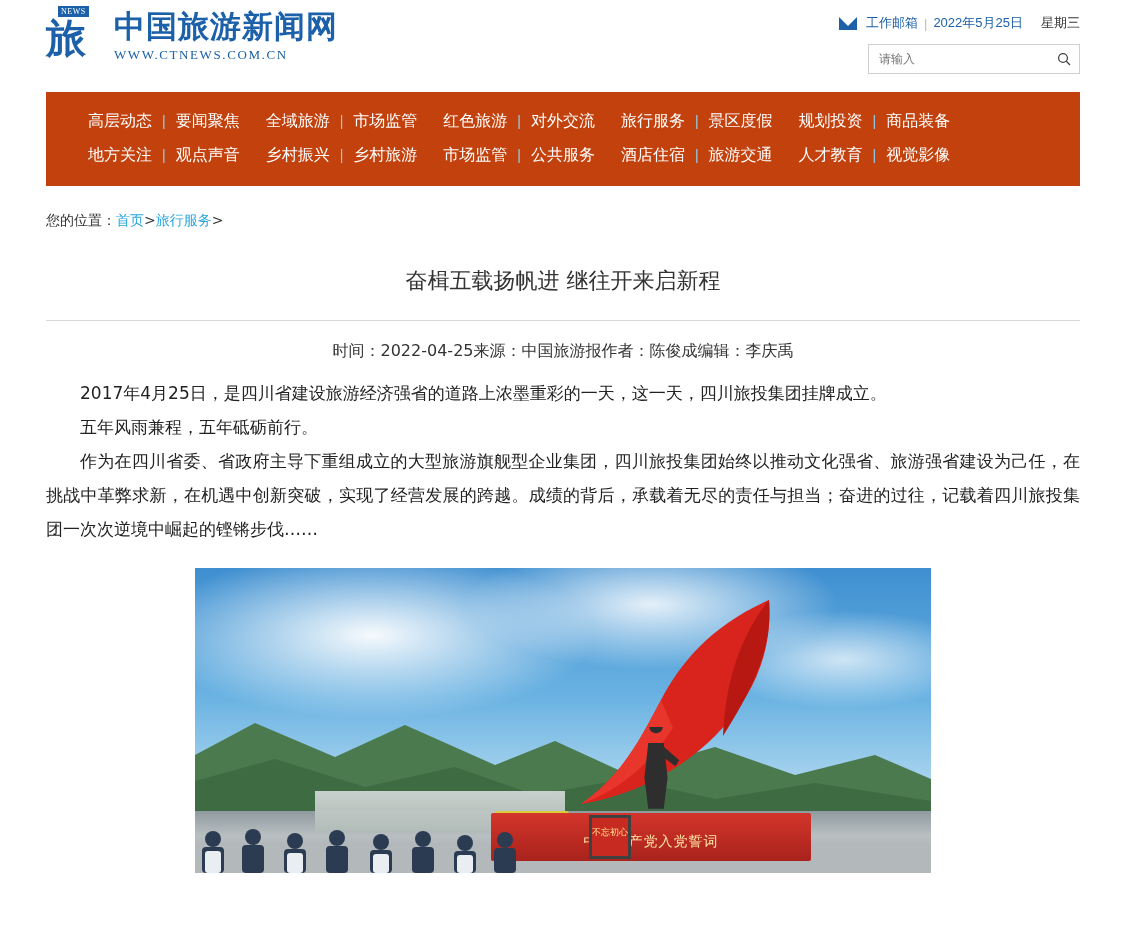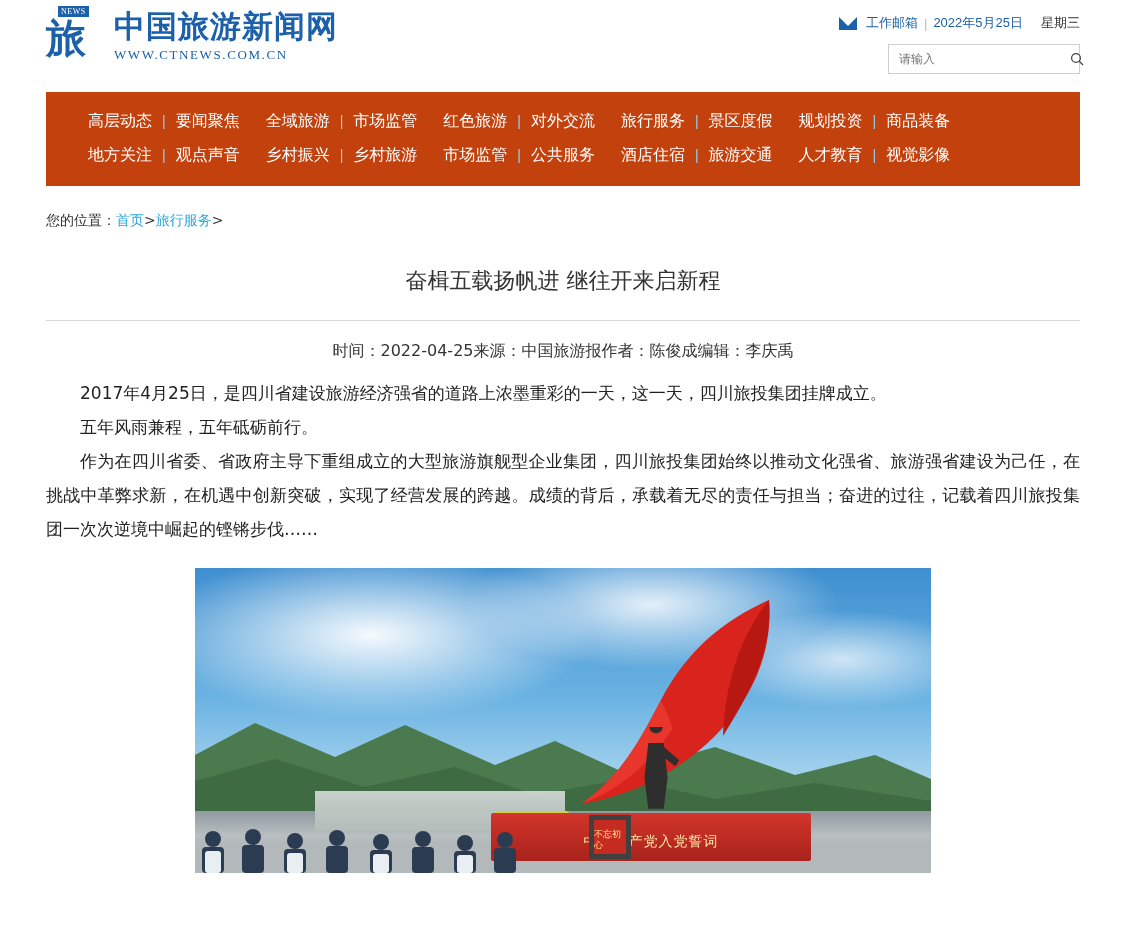--- a/index.html
+++ b/index.html
@@ -104,21 +104,21 @@
     border-right: 9px solid transparent;
     border-top: 9px solid #fff;
   }
   .mail-label { color: #1b60a8; }
   .sep { color: #bbb; }
   .date-text { color: #1b60a8; }
   .weekday { color: #333; margin-left: 12px; }
 
   .search-box {
     margin-top: 10px;
-    width: 192px;
+    width: 212px;
     height: 30px;
     border: 1px solid #cfcfcf;
     display: flex;
     align-items: center;
     background: #fff;
     margin-left: 32px;
   }
   .search-box input {
     flex: 1;
     border: none;
@@ -277,22 +277,23 @@
     letter-spacing: 1px;
   }
   .badge {
     position: absolute;
     right: 300px; bottom: 14px;
     width: 42px; height: 44px;
     background: #c62a20;
     color: #ffe08a;
     font-size: 9px;
     line-height: 11px;
+    text-align: center;
     padding-top: 9px;
-    border: 5px solid #404040;
+    border: 3px solid #404040;
     font-family: "DejaVu Sans", sans-serif;
   }
   .crowd {
     position: absolute;
     left: 0; bottom: 0;
     width: 330px; height: 52px;
   }
   .building {
     position: absolute;
     left: 120px; bottom: 42px;

